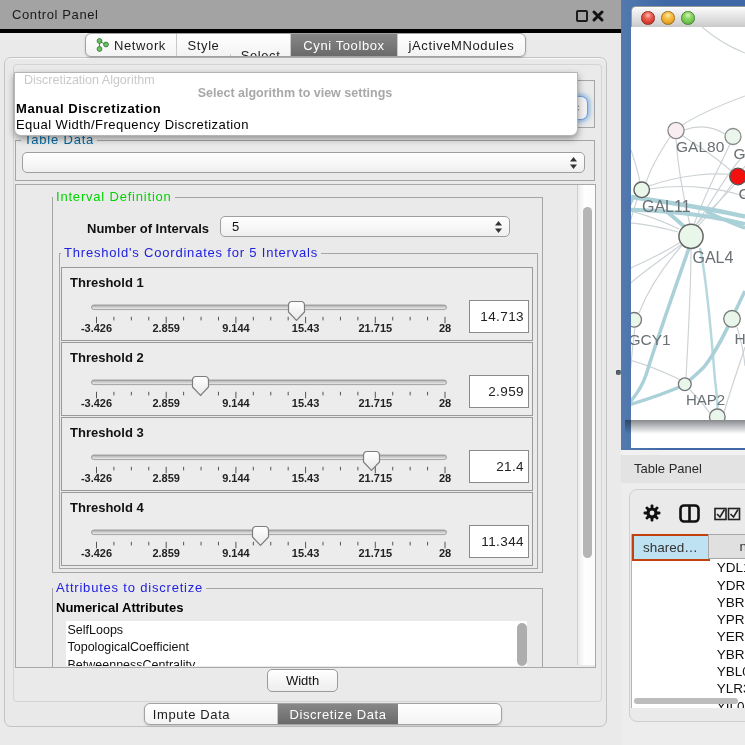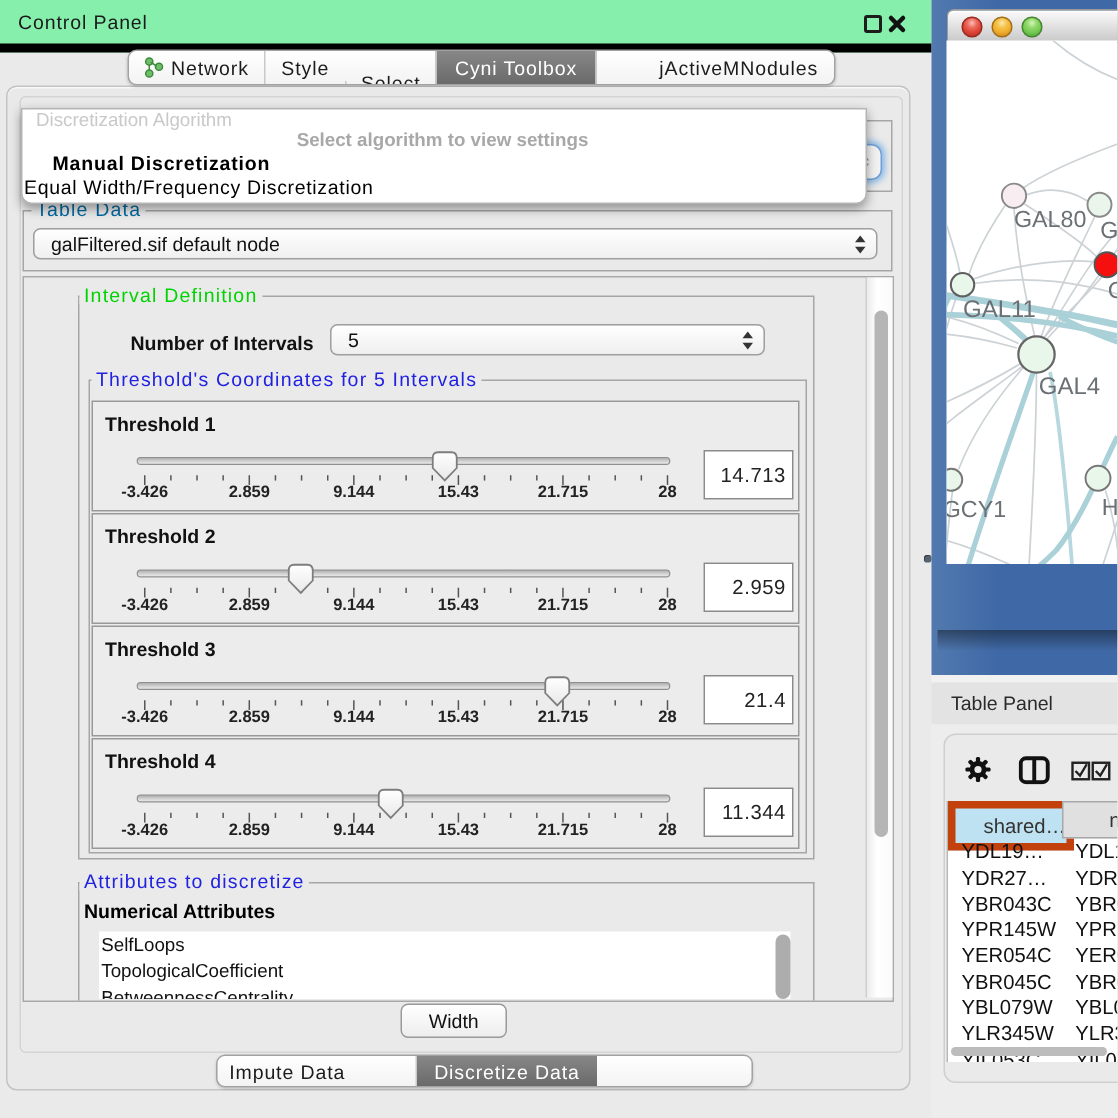--- a/index.html
+++ b/index.html
@@ -20,21 +20,21 @@
 .chev{position:absolute;right:6px;top:50%;transform:translateY(-50%);}
 .tbox{position:absolute;left:61px;width:470px;height:72px;background:#ececec;border:1px solid #999;}
 .tlab{position:absolute;left:8px;top:7px;font-weight:bold;font-size:13px;color:#111;}
 .vfield{position:absolute;left:407px;top:32px;width:54px;height:31px;background:#fff;
   border:1px solid #8a8a8a;font-size:13.5px;color:#222;text-align:right;
   line-height:31px;padding-right:4px;letter-spacing:0.4px;}
 </style>
 </head>
 <body>
 
-<div class="abs" style="left:0;top:0;width:621px;height:29px;background:#86efac;border-bottom:6px solid #000000;">
+<div class="abs" style="left:0;top:0;width:621px;height:29px;background:#a3a3a3;border-bottom:4px solid #000000;">
   <div class="abs" style="left:12px;top:0;line-height:29px;font-size:13px;letter-spacing:0.6px;color:#1a1a1a;">Control Panel</div>
   <div class="abs" style="left:576px;top:10px;width:8px;height:8px;border:2px solid #1c1c1c;border-radius:2px;"></div>
   <svg class="abs" style="left:591px;top:9px;" width="14" height="14">
     <path d="M3,3 L11,11 M11,3 L3,11" stroke="#111" stroke-width="3" stroke-linecap="round"></path>
   </svg>
 </div>
 
 <div class="abs" style="left:4px;top:57px;width:601px;height:668px;background:#e9e9e9;
   border:1px solid #c3c3c3;border-radius:7px;box-shadow:inset 0 1px 0 #f8f8f8;"></div>
 
@@ -44,36 +44,35 @@
 <div class="seg abs" style="left:85px;top:33px;height:22px;">
   <div style="width:90px;"><svg width="13" height="14" style="margin-right:5px;">
       <circle cx="3.5" cy="3" r="2.4" fill="#6cbf66" stroke="#3e8a3e"></circle>
       <circle cx="3.5" cy="11" r="2.4" fill="#6cbf66" stroke="#3e8a3e"></circle>
       <circle cx="10" cy="6.5" r="2.4" fill="#6cbf66" stroke="#3e8a3e"></circle>
       <path d="M3.5,5 L3.5,9 M4.5,3.6 L8.5,6" stroke="#3e8a3e" stroke-width="1"></path>
     </svg>Network</div>
   <div style="width:53px;">Style</div>
   <div style="width:59px;margin-top:20px;">Select</div>
   <div class="sel" style="width:106px;">Cyni Toolbox</div>
-  <div style="width:127px;padding-left:31px;">jActiveMNodules</div>
+  <div style="width:127px;">jActiveMNodules</div>
 </div>
 
 <div class="grp" style="left:15px;top:80px;width:578px;height:46px;"></div>
 <div class="combo" style="left:22px;top:96px;width:564px;height:22px;border-radius:7px;
   border:1px solid #6f9fd8;box-shadow:0 0 4px 2px rgba(86,157,226,0.65);background:#f2f2f2;">
   <svg class="chev" width="9" height="14">
       <path d="M4.5,2 L7.5,6 L1.5,6 Z" fill="#9a9a9a"></path>
       <path d="M4.5,12 L7.5,8 L1.5,8 Z" fill="#9a9a9a"></path>
     </svg>
 </div>
 
 <div class="grp" style="left:15px;top:140px;width:578px;height:39px;"></div>
 <div class="gtitle" style="left:21px;top:134px;color:#0369a1;">Table Data</div>
 <div class="combo" style="left:22px;top:152px;width:561px;height:19px;">
-  <div class="ct">galFiltered.sif default node</div>
   <svg class="chev" width="9" height="14">
       <path d="M4.5,1 L8,5.5 L1,5.5 Z" fill="#333"></path>
       <path d="M4.5,13 L8,8.5 L1,8.5 Z" fill="#333"></path>
     </svg>
 </div>
 
 <div class="abs" style="left:15px;top:184px;width:579px;height:482px;border:1px solid #a9a9a9;background:#eaeaea;"></div>
 
 <div class="abs" style="left:577px;top:185px;width:17px;height:480px;background:linear-gradient(90deg,#ececec,#ffffff 40%,#fafafa);border-left:1px solid #cfcfcf;"></div>
 <div class="abs" style="left:583px;top:207px;width:9px;height:351px;border-radius:4.5px;background:#b5b5b5;"></div>
@@ -294,36 +293,36 @@
 <div class="seg abs" style="left:144px;top:703px;height:20px;">
   <div style="width:93px;">Impute Data</div>
   <div class="sel" style="width:120px;margin-left:39px;">Discretize Data</div>
   <div style="width:102px;margin-top:39px;">Infer Network</div>
 </div>
 
 <div class="abs" style="left:14px;top:72px;width:562px;height:62px;background:#fff;
   border:1px solid #b5b5b5;border-radius:0 0 7px 7px;box-shadow:0 3px 7px rgba(0,0,0,0.38);"></div>
 <div class="abs" style="left:24px;top:73px;font-size:12.5px;color:#c9c9c9;">Discretization Algorithm</div>
 <div class="abs" style="left:14px;top:86px;width:562px;text-align:center;font-size:12.5px;font-weight:bold;color:#a8a8a8;">Select algorithm to view settings</div>
-<div class="abs" style="left:16px;top:101px;font-size:13px;font-weight:bold;letter-spacing:0.55px;color:#000;padding-left:19px;">Manual Discretization</div>
+<div class="abs" style="left:16px;top:101px;font-size:13px;font-weight:bold;letter-spacing:0.55px;color:#000;">Manual Discretization</div>
 <div class="abs" style="left:16px;top:117px;font-size:13px;letter-spacing:0.45px;color:#000;">Equal Width/Frequency Discretization</div>
 
 <div class="abs" style="left:621px;top:0;width:124px;height:450px;background:linear-gradient(90deg,#527aaf,#3f69a6 35%);"></div>
 
 <div class="abs" style="left:631px;top:6px;width:114px;height:21px;
   background:linear-gradient(#fbfbfb,#c8c8c8);border:1px solid #999;border-right:none;
   border-radius:5px 0 0 0;box-shadow:inset 0 1px 0 #fff;"></div>
 <div class="abs" style="left:641px;top:11px;width:11.5px;height:11.5px;border-radius:50%;
   background:radial-gradient(circle at 50% 28%,#fdbdb4 0%,#ec6a5e 30%,#dd4436 60%,#ad2b24);border:0.5px solid #982a22;"></div>
 <div class="abs" style="left:661px;top:11px;width:11.5px;height:11.5px;border-radius:50%;
   background:radial-gradient(circle at 50% 28%,#fce9ae 0%,#f6c34d 30%,#f0ad2c 60%,#c07d1b);border:0.5px solid #a06f18;"></div>
 <div class="abs" style="left:681px;top:11px;width:11.5px;height:11.5px;border-radius:50%;
   background:radial-gradient(circle at 50% 28%,#d8f5bf 0%,#94d96d 30%,#74ca52 60%,#4c9a35);border:0.5px solid #458430;"></div>
 
-<div class="abs" style="left:631px;top:27px;width:114px;height:349px;background:#fff;overflow:hidden;">
+<div class="abs" style="left:631px;top:27px;width:114px;height:421px;background:#fff;overflow:hidden;">
 <svg width="114" height="393" viewBox="631 27 114 393" id="net">
   <g fill="none" stroke="#ccd2d5" stroke-width="1.15">
     <path d="M702,27 Q722,44 745,53"></path>
     <path d="M679,229 Q650,215 622,209"></path>
     <path d="M678,232 Q650,224 622,222"></path>
     <path d="M638,197 Q631,216 627,236"></path>
     <path d="M745,96 C718,106 694,117 681,126"></path>
     <path d="M670,137 C660,152 650,170 646,183"></path>
     <path d="M676,139 C678,170 684,200 690,225"></path>
     <path d="M683,136 C700,147 722,162 731,171"></path>
@@ -413,24 +412,22 @@
   <line x1="10.5" y1="2" x2="10.5" y2="17" stroke="#111" stroke-width="2.6"></line>
 </svg>
 <svg class="abs" style="left:714px;top:507px;" width="28" height="14">
   <rect x="1" y="1.5" width="11" height="11" fill="none" stroke="#222" stroke-width="1.6"></rect>
   <path d="M3,7 L6,10 L10.5,2.5" stroke="#222" stroke-width="1.6" fill="none"></path>
   <rect x="14.5" y="1.5" width="11" height="11" fill="none" stroke="#222" stroke-width="1.6"></rect>
   <path d="M16.5,7 L19.5,10 L24,2.5" stroke="#222" stroke-width="1.6" fill="none"></path>
 </svg>
 
 <div class="abs" style="left:631px;top:534px;width:114px;height:174px;background:#fff;overflow:hidden;border-left:1px solid #b5b5b5;box-sizing:border-box;">
-  <div class="abs" style="left:0;top:0;width:73.5px;height:23px;background:#bfe2f2;border:5px solid #c2410c;
-    text-align:right;line-height:23px;font-size:13.5px;color:#333;text-indent:9px;">shared…</div>
+  <div class="abs" style="left:0;top:0;width:73.5px;height:23px;background:#bfe2f2;border:2px solid #c2410c;
+    text-align:left;line-height:23px;font-size:13.5px;color:#333;text-indent:9px;">shared…</div>
   <div class="abs" style="left:75.5px;top:0;width:38px;height:23px;background:#e0e0e0;border:1px solid #a8a8a8;
     line-height:23px;font-size:13.5px;color:#333;padding-left:31px;">n</div>
-  <div class="abs" style="left:9px;top:25.3px;font-size:13.5px;line-height:17.3px;color:#111;">
-    YDL19…<br>YDR27…<br>YBR043C<br>YPR145W<br>YER054C<br>YBR045C<br>YBL079W<br>YLR345W<br>YIL053C</div>
   <div class="abs" style="left:84.8px;top:25.3px;font-size:13.5px;line-height:17.3px;color:#111;">
     YDL1<br>YDR2<br>YBR0<br>YPR1<br>YER0<br>YBR0<br>YBL0<br>YLR3<br>YIL0</div>
   <div class="abs" style="left:2px;top:163.5px;width:104px;height:6px;border-radius:3px;background:#bcbcbc;"></div>
 </div>
 
 <div class="abs" style="left:616px;top:370px;width:4.5px;height:4.5px;border-radius:50%;background:#57626f;box-shadow:inset 0.5px 0.5px 0 #2e3640;"></div>
 
 </body></html>

